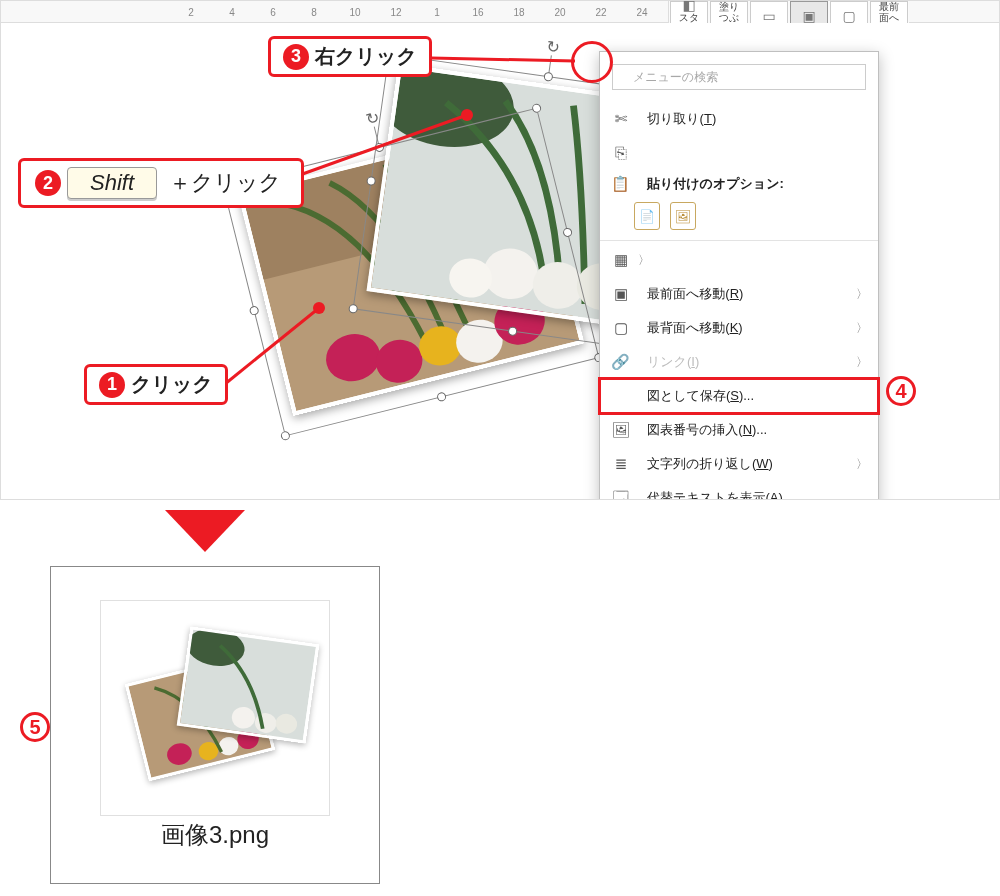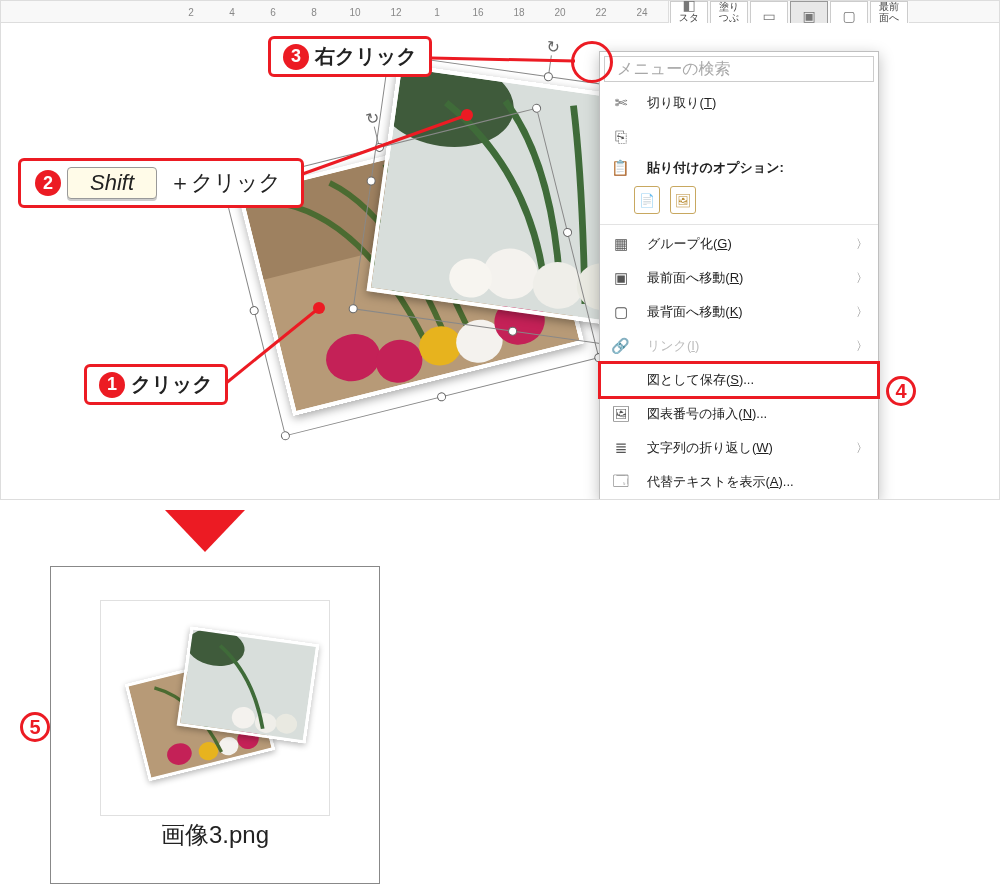--- a/index.html
+++ b/index.html
@@ -133,25 +133,25 @@
     position: absolute;
     left: 598px;
     top: 50px;
     width: 280px;
     background: #fff;
     border: 1px solid #bfbfbf;
     box-shadow: 0 4px 14px rgba(0,0,0,.25);
     font-size: 13px;
   }
   .ctxmenu .search {
-    margin: 4px;
+    margin: 12px;
     height: 26px;
     border: 1px solid #ccc;
-    padding: 0 12px;
-    font-size: 16px;
+    padding: 0 20px;
+    font-size: 12px;
     color: #a8a8a8;
     display:flex;align-items:center;
   }
   .ctxmenu .row {
     display: flex;
     align-items: center;
     height: 34px;
     padding: 0 10px;
     white-space: nowrap;
     position: relative;
@@ -433,21 +433,20 @@
       <span class="icon">📋</span>
       <span class="label" style="font-weight:600;">貼り付けのオプション:</span>
     </div>
     <div class="paste-icons">
       <div class="pic">📄</div>
       <div class="pic">🖼</div>
     </div>
     <hr>
     <div class="row">
       <span class="icon">▦</span>
-      <span class="label"><span>グループ化(</span><u class="hot">G</u><span>)</span></span>
       <span class="chev">〉</span>
     </div>
     <div class="row">
       <span class="icon">▣</span>
       <span class="label"><span>最前面へ移動(</span><u class="hot">R</u><span>)</span></span>
       <span class="chev">〉</span>
     </div>
     <div class="row">
       <span class="icon">▢</span>
       <span class="label"><span>最背面へ移動(</span><u class="hot">K</u><span>)</span></span>

